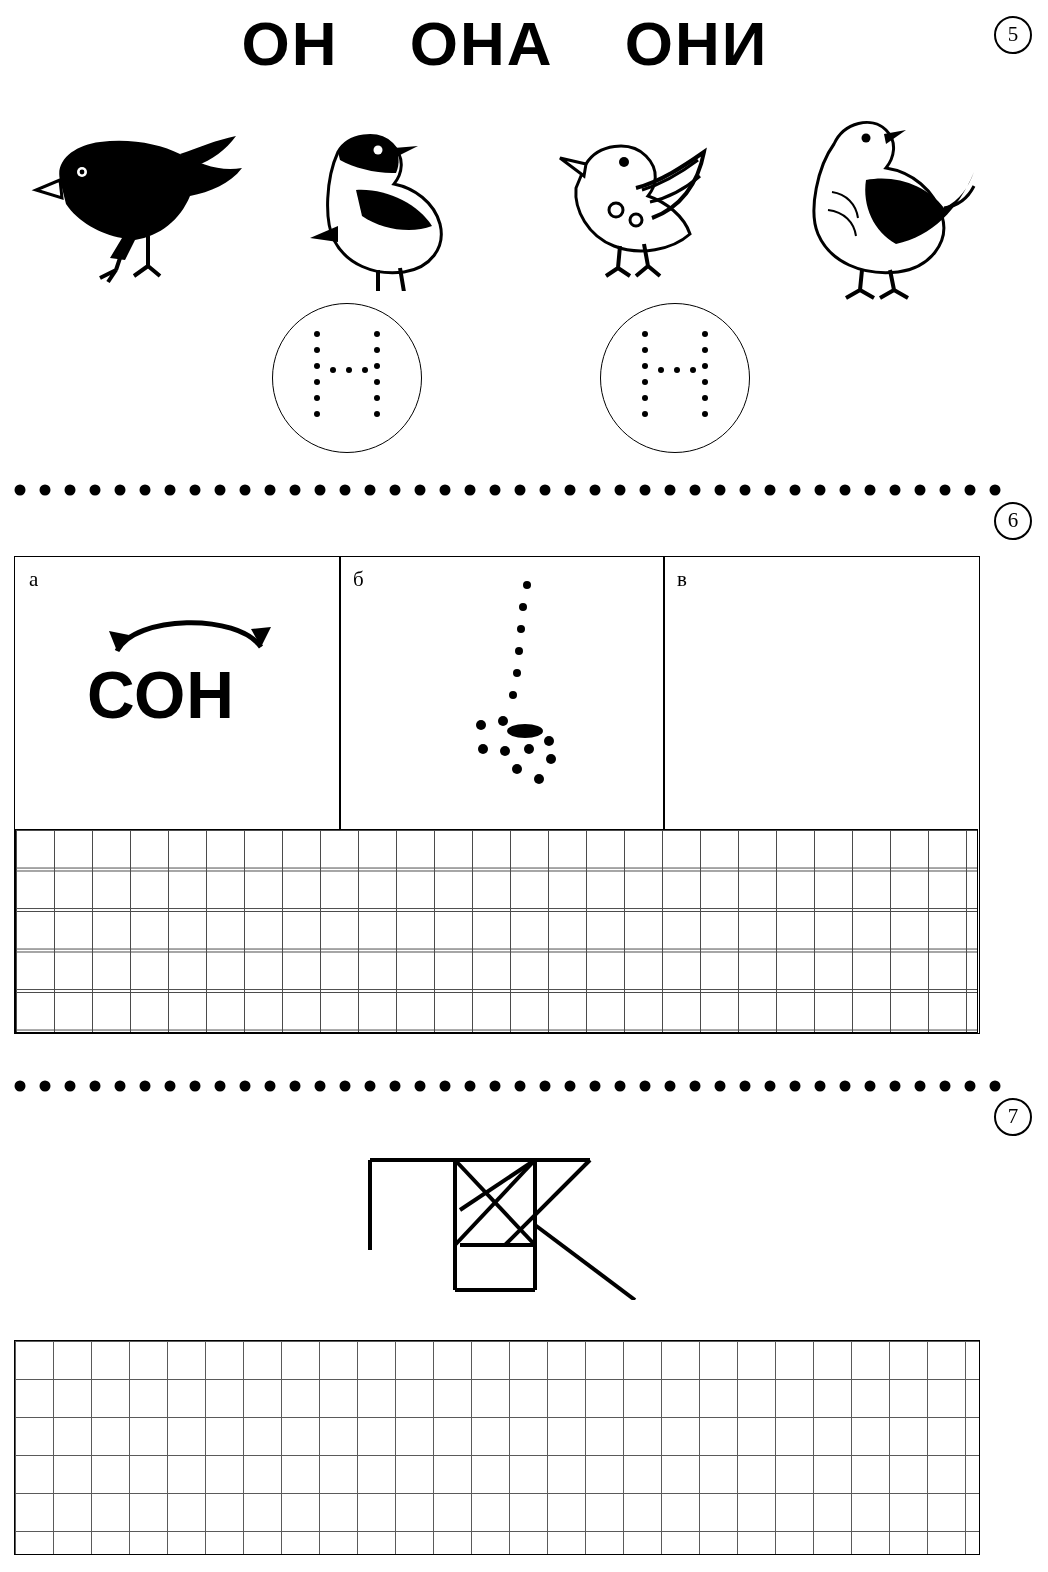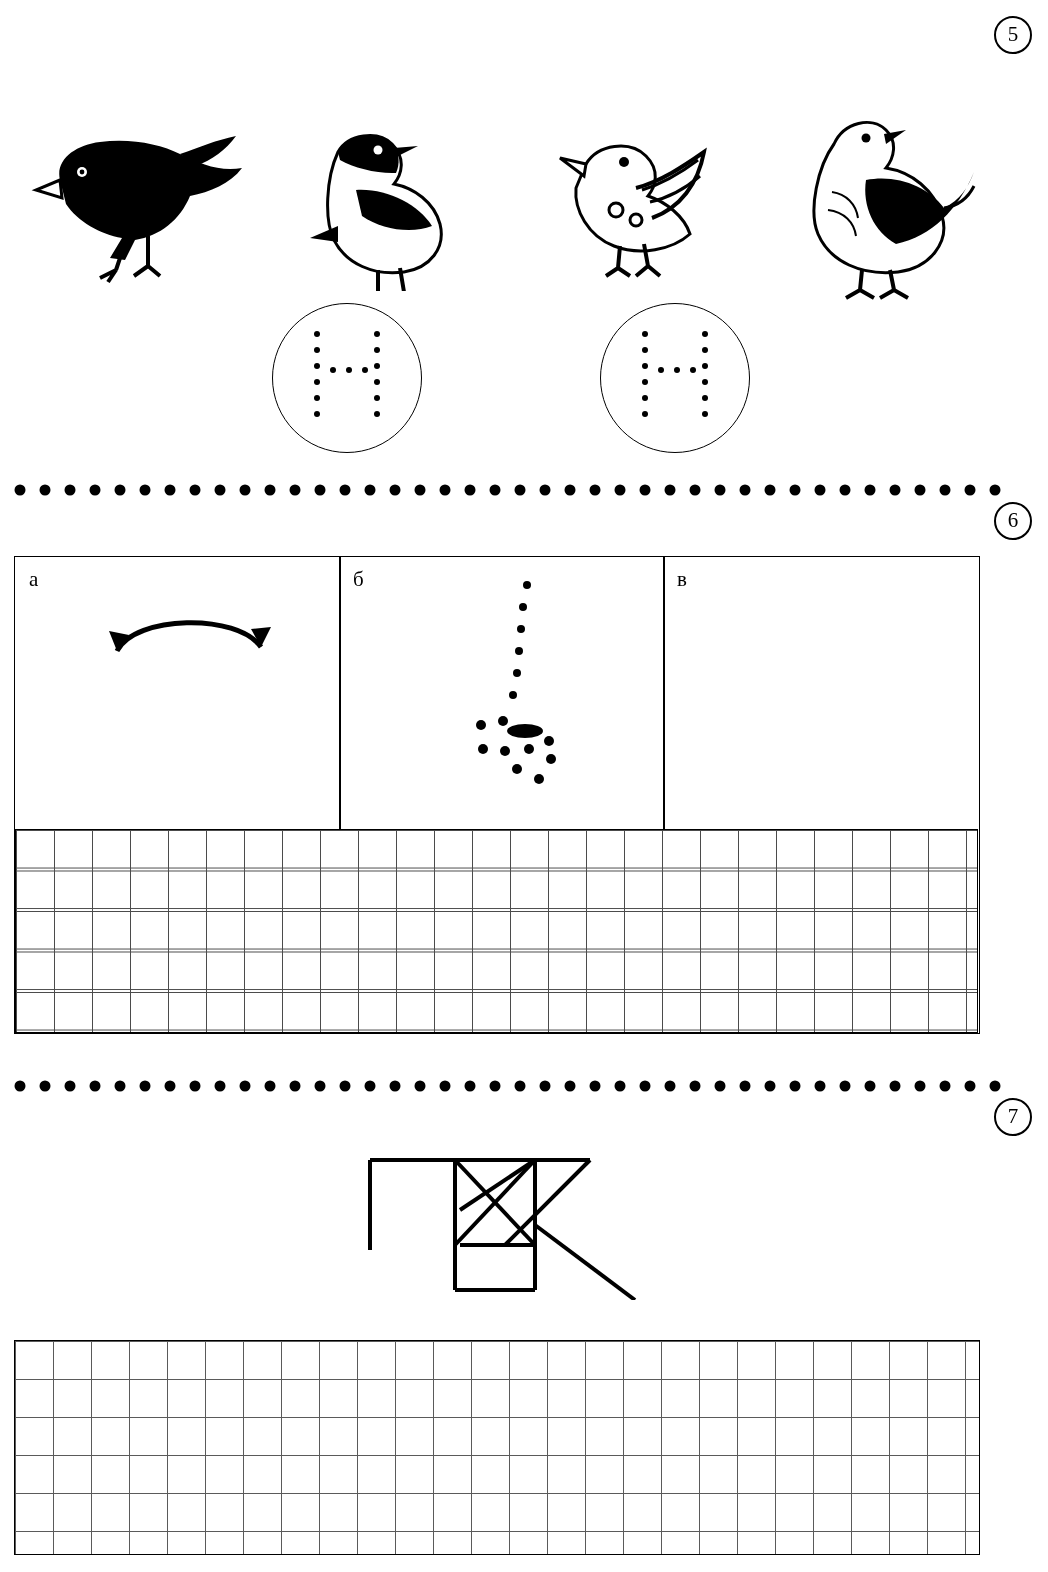--- a/index.html
+++ b/index.html
@@ -104,20 +104,25 @@
   }
   svg{display:block;}
 </style>
 </head>
 <body>
 
 <div class="page">
 
   <div class="ex-num" style="right:16px;top:16px;">5</div>
 
+  <div class="title-row">
+    <span>ОН</span>
+    <span>ОНА</span>
+    <span>ОНИ</span>
+  </div>
 
   <div class="birds">
 
     <div class="bird" style="left:30px;top:10px;">
       <svg width="220" height="180" viewBox="0 0 220 180">
         <path d="M30 70 C25 50 45 35 70 32 C100 28 130 34 150 44 C170 54 190 62 212 58 C200 74 180 82 160 86 C150 110 130 126 105 130 L95 150 L80 148 L92 128 C70 124 48 112 36 94 Z" fill="#000"></path>
         <path d="M30 70 L6 80 L32 88 Z" fill="#fff" stroke="#000" stroke-width="3"></path>
         <circle cx="52" cy="62" r="5" fill="#fff"></circle>
         <circle cx="52" cy="62" r="2.4" fill="#000"></circle>
         <path d="M150 44 C168 38 186 30 206 26 C196 40 182 50 166 56" fill="#000"></path>
@@ -269,20 +274,21 @@
     <div class="cellmark" style="left:14px;top:10px;">а</div>
     <div class="cellmark" style="left:338px;top:10px;">б</div>
     <div class="cellmark" style="left:662px;top:10px;">в</div>
 
     <svg class="arrow-svg" width="180" height="56" viewBox="0 0 180 56">
       <path d="M16 46 C34 10 136 8 160 42" fill="none" stroke="#000" stroke-width="5"></path>
       <path d="M16 46 L8 26 L28 30 Z" fill="#000"></path>
       <path d="M160 42 L150 24 L170 22 Z" fill="#000"></path>
     </svg>
 
+    <div class="word-son">СОН</div>
 
     <svg class="dotfig" width="160" height="250" viewBox="0 0 160 250">
       <g fill="#000">
         <circle cx="82" cy="12" r="4"></circle>
           <circle cx="78" cy="34" r="4"></circle>
           <circle cx="76" cy="56" r="4"></circle>
         <circle cx="74" cy="78" r="4"></circle>
           <circle cx="72" cy="100" r="4"></circle>
           <circle cx="68" cy="122" r="4"></circle>
         <circle cx="58" cy="148" r="5"></circle>

